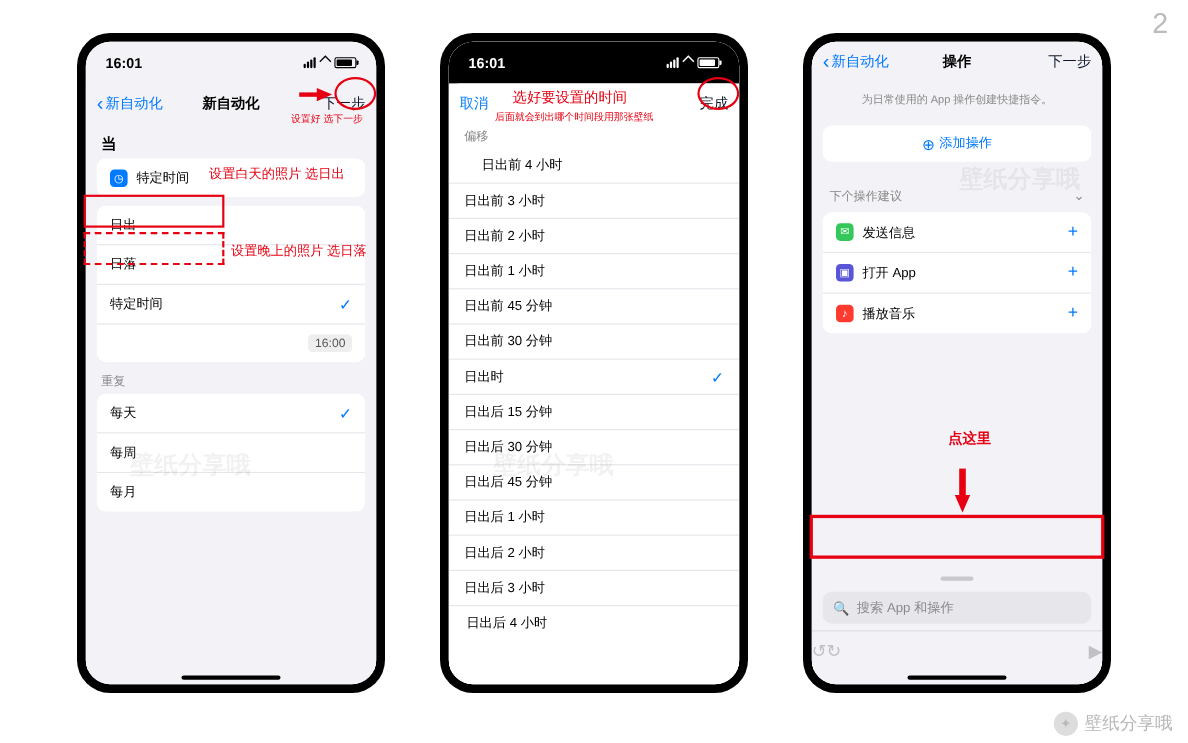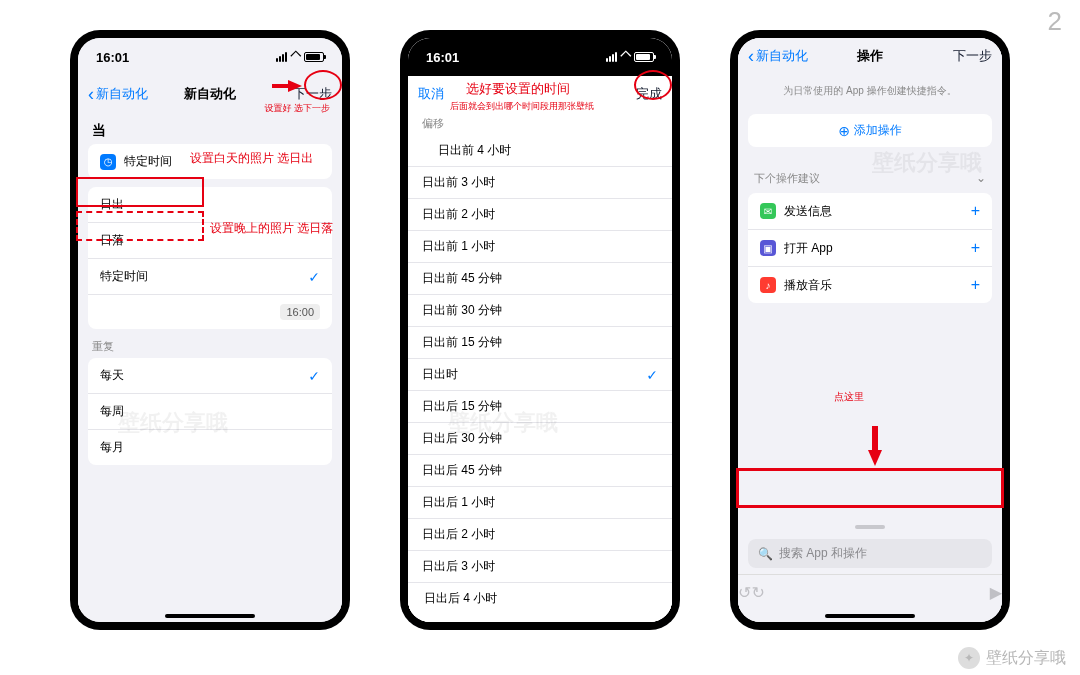--- a/index.html
+++ b/index.html
@@ -193,23 +193,20 @@
               <div class="cell" style="padding: 7px 14px;">
                 <span>日出前 1 小时</span>
               </div>
               <div class="cell" style="padding: 7px 14px;">
                 <span>日出前 45 分钟</span>
               </div>
               <div class="cell" style="padding: 7px 14px;">
                 <span>日出前 30 分钟</span>
               </div>
               <div class="cell" style="padding: 7px 14px;">
-                <span>日出前 15 分钟</span>
-              </div>
-              <div class="cell" style="padding: 7px 14px;">
                 <span>日出时</span>
                 <span class="check">✓</span>
               </div>
               <div class="cell" style="padding: 7px 14px;">
                 <span>日出后 15 分钟</span>
               </div>
               <div class="cell" style="padding: 7px 14px;">
                 <span>日出后 30 分钟</span>
               </div>
               <div class="cell" style="padding: 7px 14px;">
@@ -291,21 +288,21 @@
       </div>
       <div class="bottom-bar">
         <span>↺</span>
         <span>↻</span>
         <span style="flex:1"></span>
         <span>▶</span>
       </div>
       <div class="home-ind"></div>
     </div>
   </div>
-  <div class="anno red-text" style="top:360px; left:104px; font-size:10px; font-weight:400">点这里</div>
+  <div class="anno red-text" style="top:360px; left:132px; font-size:13px; font-weight:700">点这里</div>
   <div class="anno" style="top:420px; left:138px">
         <div class="arrow-d"></div>
       </div>
   <div class="anno red-box-solid" style="top:438px; left:6px; right:6px; height:40px; border-width:3px"></div>
 </div>
 
 </div>
 
 <div class="watermark">
   <div class="wm-ic">✦</div>

